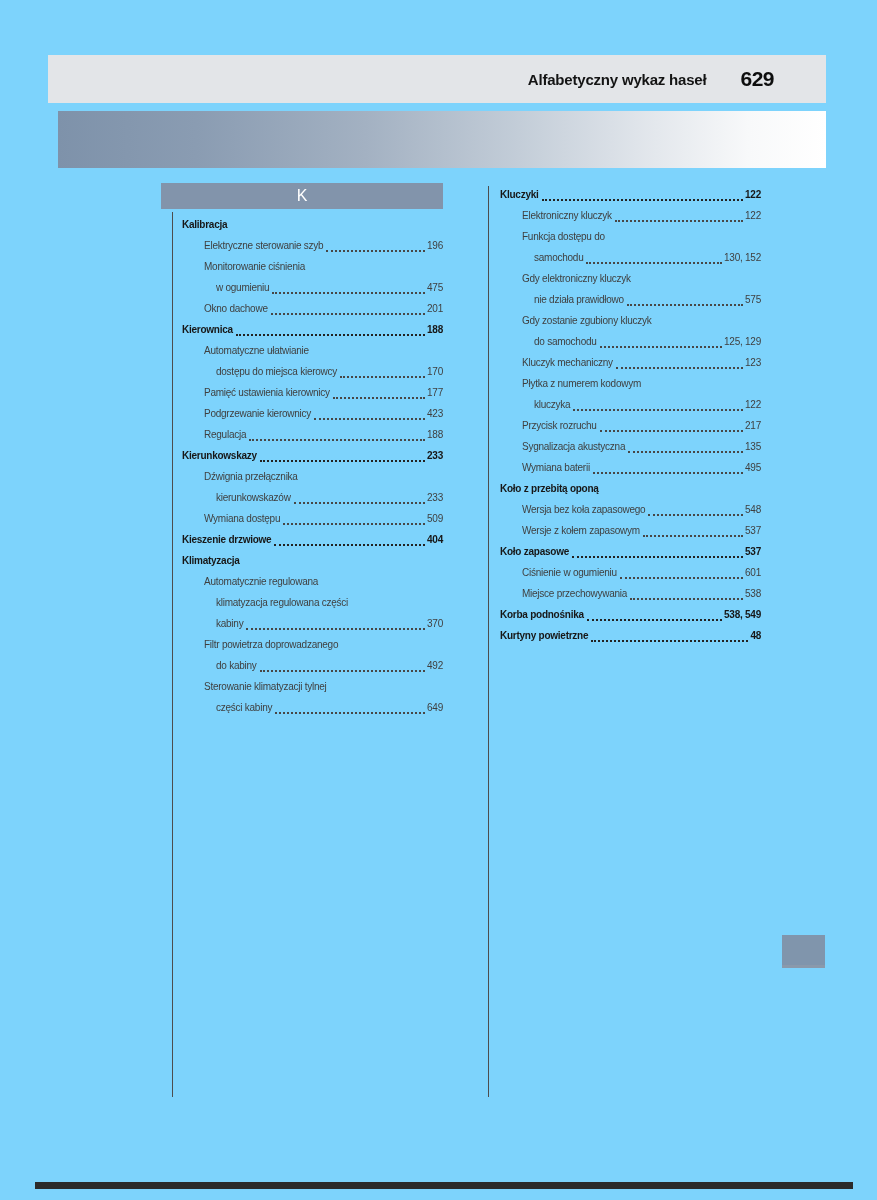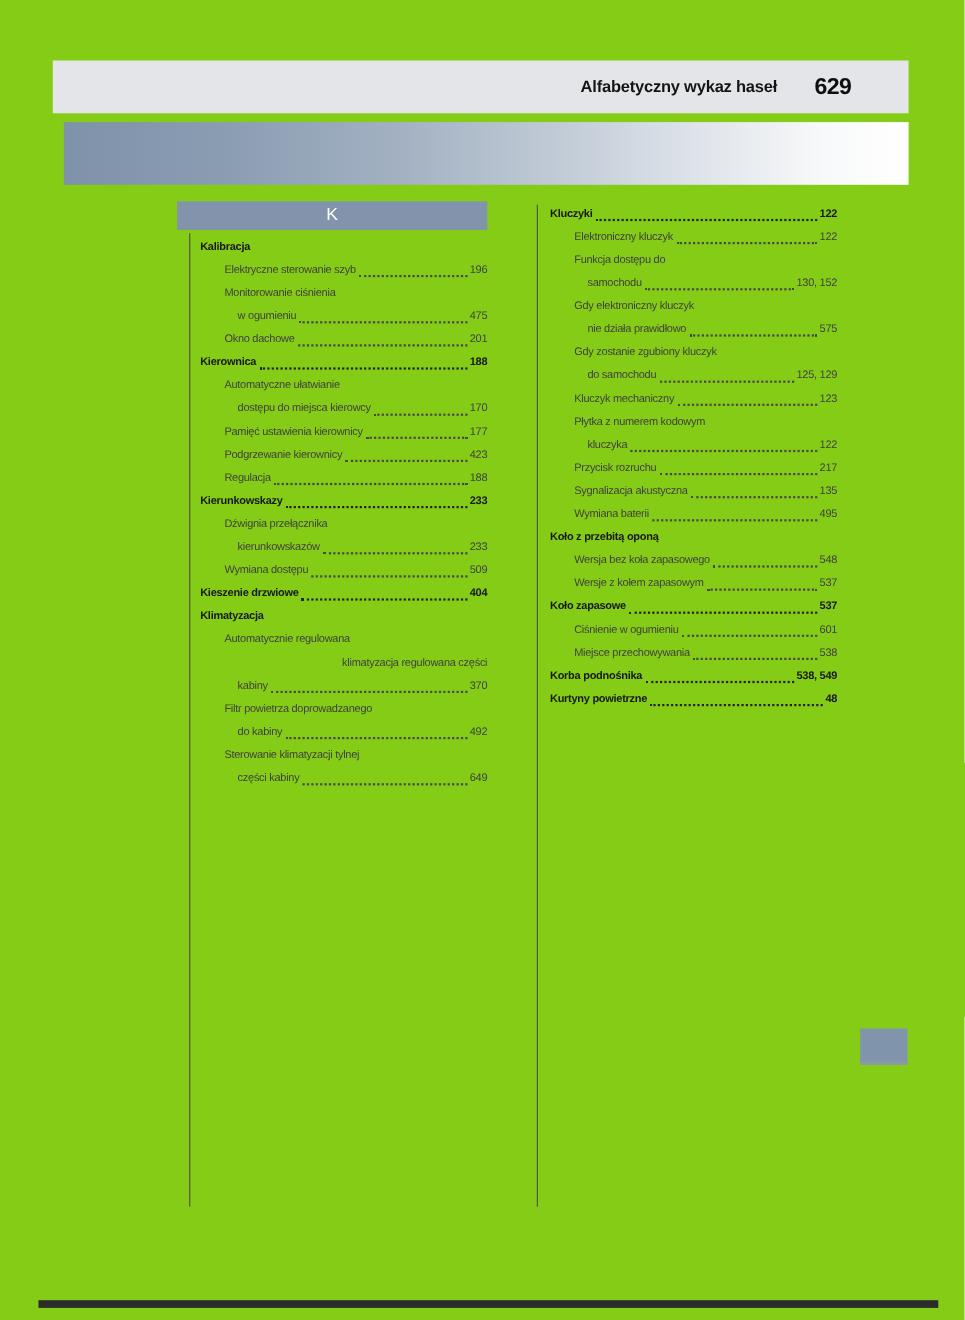--- a/index.html
+++ b/index.html
@@ -1,20 +1,20 @@
 <!DOCTYPE html>
 <html><head>
 <meta charset="utf-8">
 <style>
   html,body { margin:0; padding:0; background:#ffffff; }
   #page {
     position: relative;
     width: 877px;
     height: 1200px;
-    background: #84cc16;
+    background: #7dd3fc;
     font-family: "Liberation Sans", sans-serif;
     overflow: hidden;
   }
 
   
   .top-band {
     position: absolute;
     left: 48px; top: 55px;
     width: 778px; height: 48px;
     background: #e3e5e8;
@@ -77,21 +77,21 @@
     align-items: baseline;
     line-height: 21px;
     height: 21px;
     font-size: 10px;
     color: #3f3f3f;
     letter-spacing: -0.25px;
     white-space: nowrap;
   }
   .idx-line.bold { font-weight: bold; color: #171717; }
   .idx-line.lvl1 { padding-left: 22px; }
-  .idx-line.lvl2 { padding-left: 34px; justify-content: flex-end; }
+  .idx-line.lvl2 { padding-left: 34px; }
   .idx-line .lbl { flex: 0 0 auto; }
   .idx-line .leader {
     flex: 1 1 auto;
     min-width: 8px;
     border-bottom: 2px dotted #474747;
     margin: 0 2px 4px 3px;
     align-self: flex-end;
   }
   .idx-line.bold .leader { border-bottom-color: #222222; }
   .idx-line .pg { flex: 0 0 auto; }

